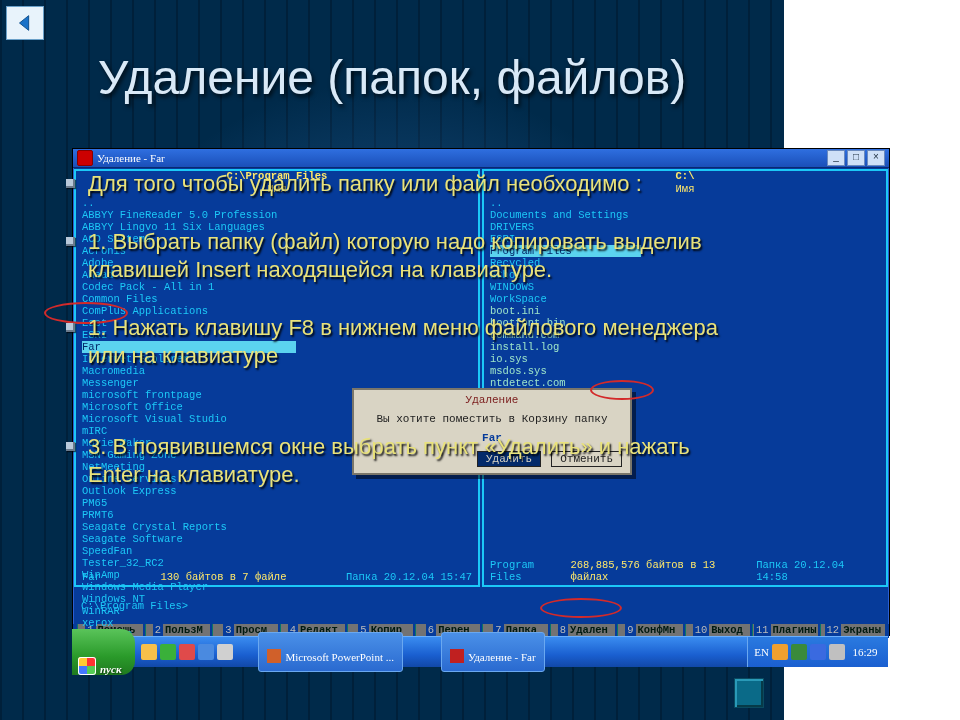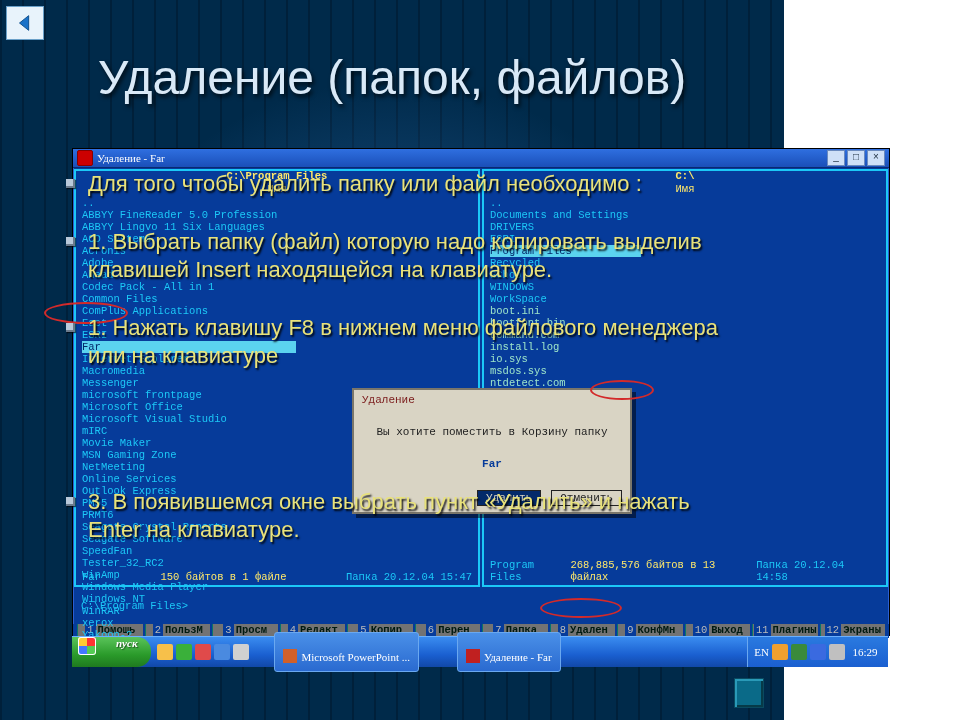--- a/index.html
+++ b/index.html
@@ -51,22 +51,22 @@
   .btmline{color:#1cc8f7;padding:12px 8px}
   .fnbar{display:flex;height:14px;background:#063b9a;padding:0 4px;gap:2px}
   .fnbar .fn{flex:1;background:#737373;color:#001a10;text-align:center;font-weight:bold;border-left:1px solid #06756b}
   .fnbar .fn .k{background:#063b9a;color:#bbb;padding:0 2px;margin-right:2px;font-weight:normal}
   .dlg{
     position:absolute;left:352px;top:388px;width:260px;
     background:#d9d4c4;border:2px solid #7a766a;box-shadow:4px 4px 0 rgba(0,0,0,.5);
     font-family:"Courier New",monospace;font-size:11px;color:#222;padding:4px 8px 6px;
     z-index:3;
   }
-  .dlg .dt{color:#7a1a1a;text-align:left}
-  .dlg .dq{text-align:center;margin:20px 0}
+  .dlg .dt{color:#7a1a1a;text-align:center}
+  .dlg .dq{text-align:center;margin:7px 0}
   .dlg .dq b{color:#063b9a}
   .dlg .dbtns{display:flex;justify-content:flex-end;gap:10px;margin-top:6px}
   .dlg .dbtn{padding:1px 8px;border:1px solid #222}
   .dlg .dbtn.sel{background:#032a6a;color:#d9d4c4}
   ul.bullets{
     position:absolute;left:54px;top:170px;right:60px;
     list-style:none;margin:0;padding:0;z-index:4;
     font-size:22px;color:#e9e27a;
     text-shadow:1.5px 1.5px 2px rgba(0,0,0,.95);
   }
@@ -79,21 +79,21 @@
   .e1{left:44px;top:302px;width:80px;height:18px}
   .e2{left:590px;top:380px;width:60px;height:16px}
   .e3{left:540px;top:598px;width:78px;height:16px}
   .taskbar{
     position:absolute;left:72px;top:636px;width:816px;height:30px;
     background:linear-gradient(#3a8cf0,#1a5fd0 60%,#1148a8);
     display:flex;align-items:center;font:11px Tahoma;color:#fff;z-index:2;
     border-top:1px solid #6ab0ff;
   }
   .taskbar .start{
-    height:30px;display:flex;align-items:flex-start;gap:20px;padding:0 14px 0 6px;
+    height:30px;display:flex;align-items:flex-end;gap:4px;padding:16px 14px 0 6px;
     background:linear-gradient(#5ac45a,#2a9a2a 60%,#1f7a1f);font-weight:bold;font-style:italic;
     border-radius:0 14px 14px 0;text-shadow:1px 1px 1px rgba(0,0,0,.5);
   }
   .taskbar .start .orb{width:18px;height:18px;border-radius:3px;background:
     conic-gradient(#f33 0 25%,#5c5 0 50%,#47f 0 75%,#fc3 0);
     box-shadow:inset 0 0 0 1px #fff}
   .taskbar .ql{display:flex;gap:3px;margin:0 6px}
   .taskbar .ql .i,.tray .i{width:16px;height:16px;border-radius:2px}
   .taskbar .app{height:22px;display:flex;align-items:flex-end;gap:4px;padding:8px 8px;margin:0 19px;
     background:linear-gradient(#4a90e8,#2a6ad0);border:1px solid #6aa8f0;border-radius:3px;font-size:11px;max-width:170px;overflow:hidden;white-space:nowrap}
@@ -163,21 +163,21 @@
 Tester_32_RC2
 WinAmp
 Windows Media Player
 Windows NT
 WinRAR
 xerox
 Yakoon-2
 <span class="file">install.log</span></div>
         <div class="sum">
           <span>Far</span>
-          <span class="yel">150 байтов в 1 файле</span>
+          <span class="yel">130 байтов в 7 файле</span>
           <span>Папка 20.12.04 15:47</span>
         </div>
       </div>
       <div class="panel">
         <div class="phead">C:\</div>
         <div class="colh">Имя</div>
         <div class="list" id="rlist"><span class="up">..</span>
 Documents and Settings
 DRIVERS
 ESRI
@@ -232,21 +232,21 @@
     <div class="dbtns">
       <div class="dbtn sel">Удалить</div>
       <div class="dbtn">Отменить</div>
     </div>
   </div>
 
   <ul class="bullets">
     <li>Для того чтобы удалить папку или файл необходимо :</li>
     <li>1. Выбрать папку (файл) которую надо копировать выделив клавишей Insert находящейся на клавиатуре.</li>
     <li>1. Нажать клавишу F8  в нижнем меню файлового менеджера или на клавиатуре</li>
-    <li style="margin-top:118px">3. В появившемся окне  выбрать пункт «Удалить» и нажать Enter на клавиатуре.</li>
+    <li style="margin-top:63px">3. В появившемся окне  выбрать пункт «Удалить» и нажать Enter на клавиатуре.</li>
   </ul>
 
   <div class="ell e1"></div>
   <div class="ell e2"></div>
   <div class="ell e3"></div>
 
   <div class="taskbar">
     <div class="start">
       <span class="orb"></span>
       <span>пуск</span>

